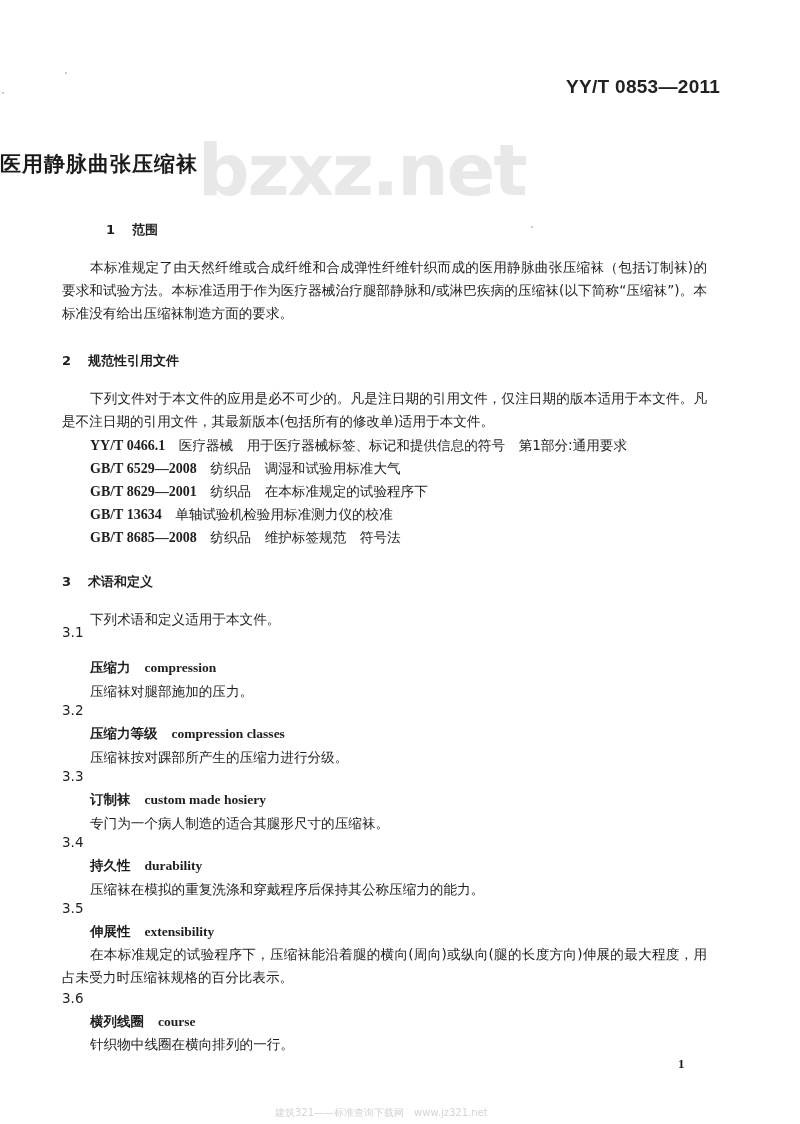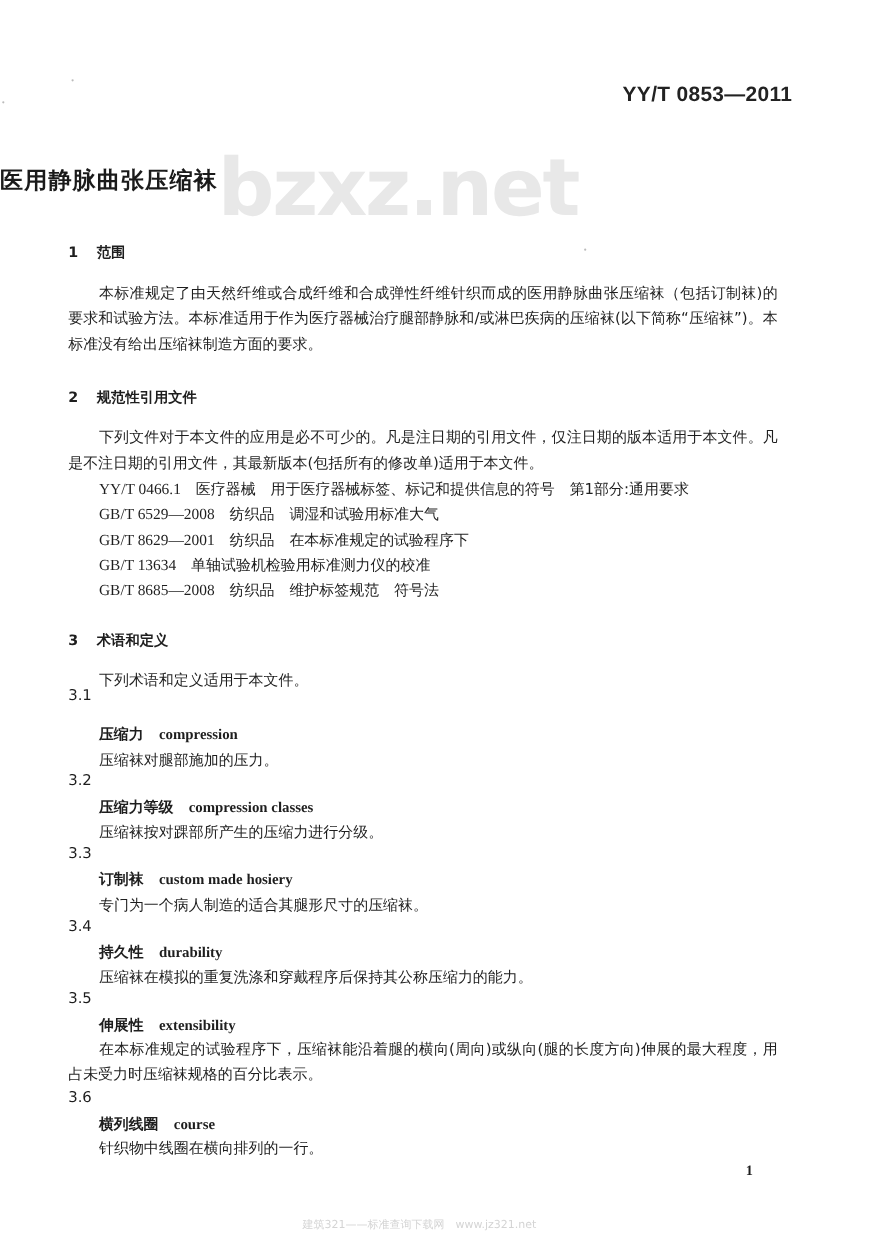--- a/index.html
+++ b/index.html
@@ -31,21 +31,21 @@
   .h .num { display: inline-block; width: 26px; }
   .para {
     left: 62px; width: 645px; font-size: 13.6px; line-height: 23px;
     text-indent: 28px; text-align: justify;
     font-family: "DejaVu Sans", sans-serif;
   }
   .ref {
     left: 90px; font-size: 13.6px; line-height: 23px; white-space: pre;
     font-family: "DejaVu Sans", sans-serif;
   }
-  .ref .code { font-family: "Liberation Serif", "DejaVu Serif", serif; font-size: 14px; }
+  .ref .code { font-family: "Liberation Serif", "DejaVu Serif", serif; font-size: 14px; font-weight: bold; }
   .term-num {
     left: 62px; font-size: 13.5px; font-family: "DejaVu Sans", sans-serif;
   }
   .term {
     left: 90px; font-size: 13.5px; font-weight: bold;
     font-family: "DejaVu Sans", sans-serif;
   }
   .term .en { font-family: "Liberation Serif", "DejaVu Serif", serif; font-weight: bold; margin-left: 14px; }
   .def {
     left: 90px; font-size: 13.6px; line-height: 23px;
@@ -67,21 +67,21 @@
   .speck { width: 2px; height: 2px; background: #bbb; border-radius: 1px; }
 </style>
 </head>
 <body>
 
 <div class="abs header-code">YY/T 0853—2011</div>
 
 <div class="abs watermark">bzxz.net</div>
 <div class="abs title">医用静脉曲张压缩袜</div>
 
-<div class="abs h" style="top:221px;">
+<div class="abs h" style="top:221px;margin-left:44px;">
   <span class="num">1</span><span>范围</span>
 </div>
 <div class="abs para" style="top:256px;">本标准规定了由天然纤维或合成纤维和合成弹性纤维针织而成的医用静脉曲张压缩袜（包括订制袜)的要求和试验方法。本标准适用于作为医疗器械治疗腿部静脉和/或淋巴疾病的压缩袜(以下简称“压缩袜”)。本标准没有给出压缩袜制造方面的要求。</div>
 
 <div class="abs h" style="top:352px;">
   <span class="num">2</span><span>规范性引用文件</span>
 </div>
 <div class="abs para" style="top:387px;">下列文件对于本文件的应用是必不可少的。凡是注日期的引用文件，仅注日期的版本适用于本文件。凡是不注日期的引用文件，其最新版本(包括所有的修改单)适用于本文件。</div>
 
 <div class="abs ref" style="top:434px;"><span class="code">YY/T 0466.1</span>　<span>医疗器械　用于医疗器械标签、标记和提供信息的符号　第1部分:通用要求</span></div>

